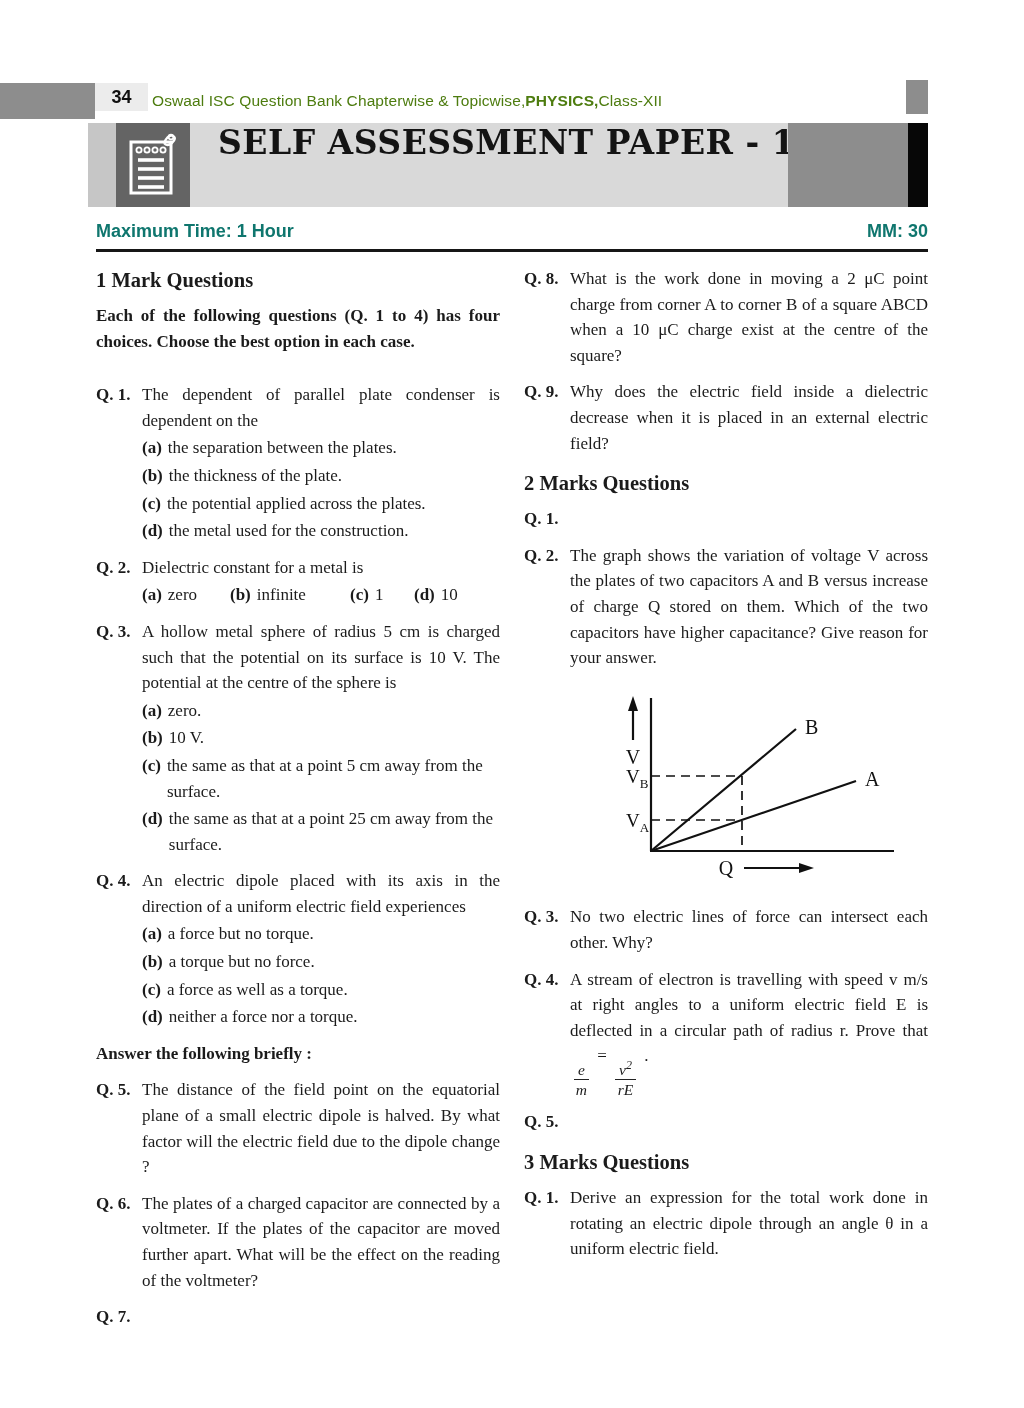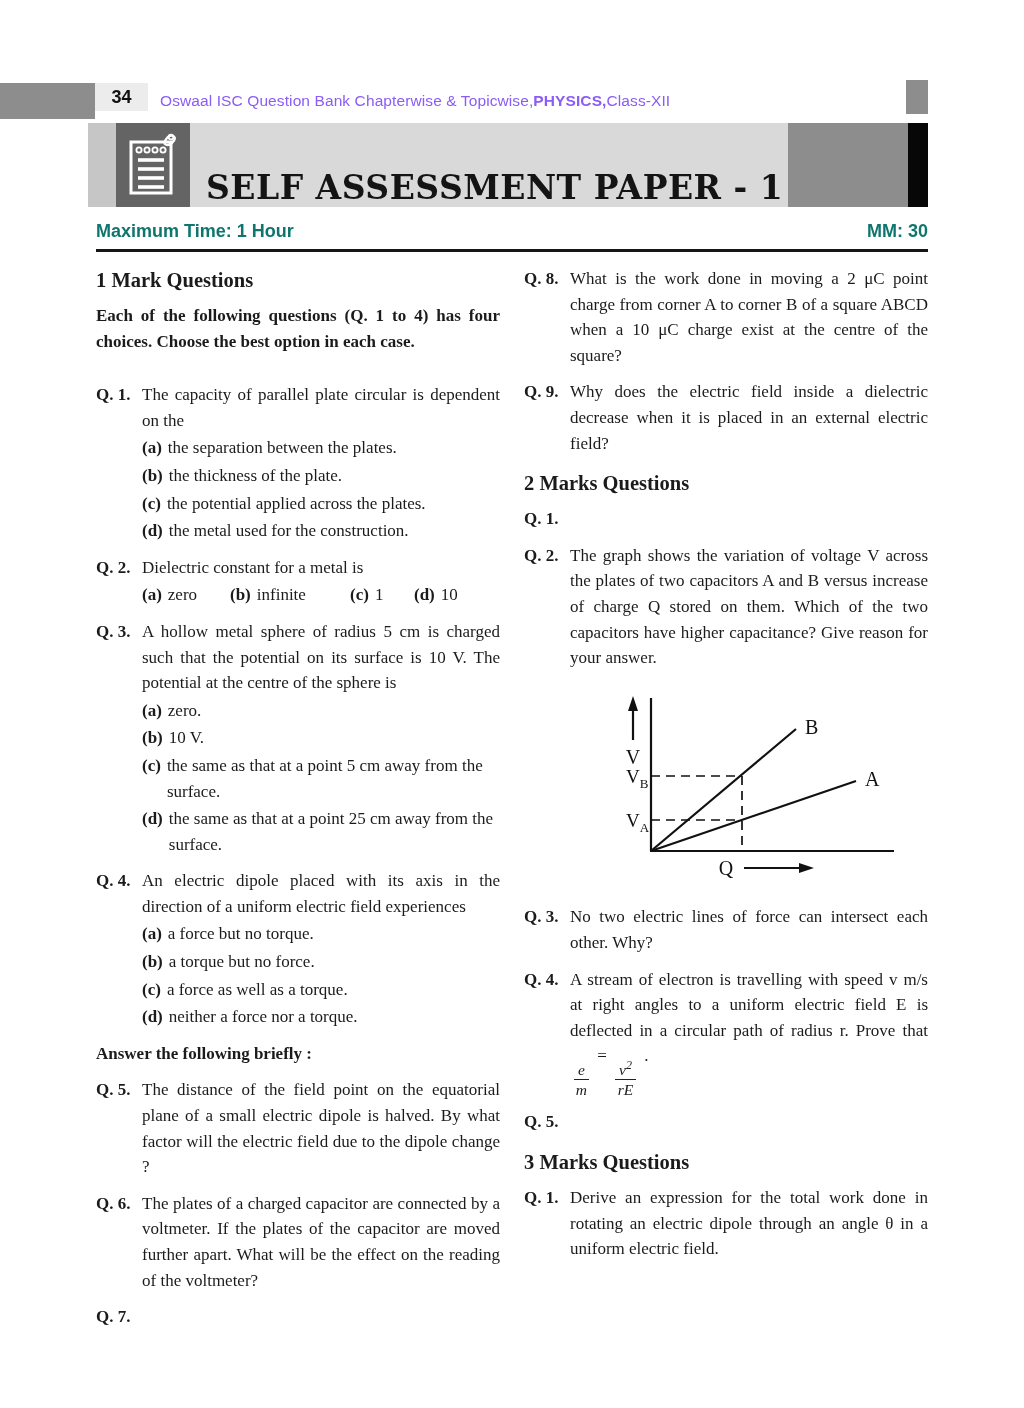--- a/index.html
+++ b/index.html
@@ -11,32 +11,32 @@
   .page { position:relative; width:1024px; height:1408px; overflow:hidden; background:#fff; }
 
   
   .hdr-gray-left { position:absolute; left:0; top:83px; width:95px; height:36px; background:#8d8d8d; }
   .hdr-pagenum {
     position:absolute; left:95px; top:83px; width:53px; height:28px; background:#ececec;
     display:flex; align-items:center; justify-content:center;
     font:bold 18px "Liberation Sans", sans-serif; color:#111;
   }
   .hdr-title {
-    position:absolute; left:160px; top:83px; height:36px; display:flex; align-items:center;
-    font-family:"Liberation Sans", sans-serif; font-size:15.5px; color:#8b5cf6; letter-spacing:0.1px;
+    position:absolute; left:152px; top:83px; height:36px; display:flex; align-items:center;
+    font-family:"Liberation Sans", sans-serif; font-size:15.5px; color:#4d7c0f; letter-spacing:0.1px;
   }
   .hdr-title .bold { font-weight:bold; }
   .hdr-gray-right { position:absolute; left:906px; top:80px; width:22px; height:34px; background:#8d8d8d; }
 
   
   .banner-strip { position:absolute; left:88px; top:123px; width:28px; height:84px; background:#c6c6c6; }
   .banner-iconbox { position:absolute; left:116px; top:123px; width:74px; height:84px; background:#646464;
     display:flex; align-items:center; justify-content:center; }
   .banner-body { position:absolute; left:190px; top:123px; width:598px; height:84px; background:#d9d9d9;
-    display:flex; align-items:flex-end; padding-left:16px; }
+    display:flex; align-items:flex-start; padding-left:28px; }
   .banner-title {
     font-family:"DejaVu Serif", serif; font-weight:bold; font-size:33px; color:#141414; letter-spacing:0.5px;
     white-space:nowrap;
   }
   .banner-gray { position:absolute; left:788px; top:123px; width:120px; height:84px; background:#8d8d8d; }
   .banner-black { position:absolute; left:908px; top:123px; width:20px; height:84px; background:#070707; }
 
   
   .meta { position:absolute; left:96px; top:221px; width:832px; display:flex; justify-content:space-between;
     font-family:"Liberation Sans", sans-serif; font-weight:bold; font-size:18px; color:#0f766e; }
@@ -118,21 +118,21 @@
   <div class="columns">
 
     <div class="col">
 
       <div class="section-h">1 Mark Questions</div>
       <div class="intro">Each of the following questions (Q. 1 to 4) has four choices. Choose the best option in each case.</div>
 
       <div class="q">
         <span class="qnum">Q. 1.</span>
         <div class="qbody">
-          <div>The capacity of parallel plate circular is dependent on the</div>
+          <div>The dependent of parallel plate condenser is dependent on the</div>
           <div class="opt">
             <span class="onum">(a)</span>
             <span class="otext">the separation between the plates.</span>
           </div>
           <div class="opt">
             <span class="onum">(b)</span>
             <span class="otext">the thickness of the plate.</span>
           </div>
           <div class="opt">
             <span class="onum">(c)</span>

